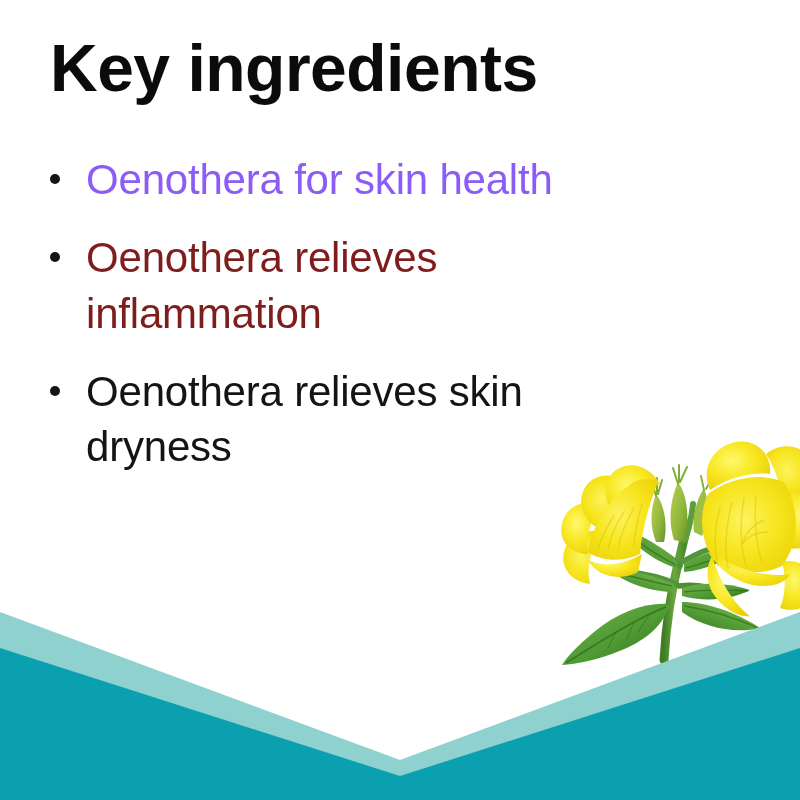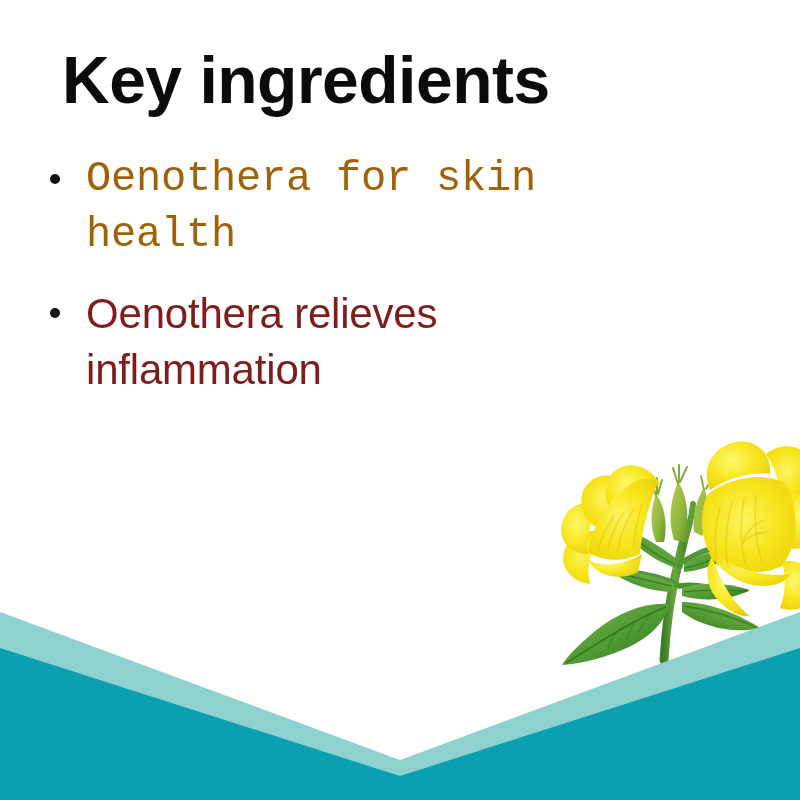--- a/index.html
+++ b/index.html
@@ -22,21 +22,21 @@
   #title {
     position: absolute;
     left: 50px;
     top: 34px;
     width: 700px;
     font-size: 66px;
     font-weight: 700;
     line-height: 1.05;
     letter-spacing: -0.5px;
     color: #0b0b0b;
-    margin: 12px;
+    margin: 0;
   }
 
   
   #bullets {
     position: absolute;
     left: 44px;
     top: 152px;
     width: 560px;
     list-style: none;
     margin: 0;
@@ -84,30 +84,34 @@
 </style>
 </head>
 <body>
 
 <div id="slide" style="background: rgb(255, 255, 255);">
 
   <h1 id="title" style="color: rgb(11, 11, 11);">Key ingredients</h1>
 
   <ul id="bullets">
 
-    <li class="bullet-item" style="color: #a16207; font-family: Liberation Mono, monospace;">
+    <li class="bullet-item" style="color: #8b5cf6;">
       <span class="bullet-dot" style="background: rgb(20, 20, 20);"></span>
       <span class="bullet-text">Oenothera for skin health</span>
     </li>
 
     <li class="bullet-item" style="color: #7f1d1d;">
       <span class="bullet-dot" style="background: rgb(20, 20, 20);"></span>
       <span class="bullet-text">Oenothera relieves inflammation</span>
     </li>
 
+    <li class="bullet-item" style="color: rgb(20, 20, 20);">
+      <span class="bullet-dot" style="background: rgb(20, 20, 20);"></span>
+      <span class="bullet-text">Oenothera relieves skin dryness</span>
+    </li>
 
   </ul>
 
   <div id="flower">
     <svg viewBox="0 0 258 250" xmlns="http://www.w3.org/2000/svg">
       <defs>
         <radialGradient id="petalGrad" cx="45%" cy="45%" r="65%">
           <stop offset="0%" stop-color="#fdf35f"></stop>
           <stop offset="55%" stop-color="#f7e51e"></stop>
           <stop offset="100%" stop-color="#ecd40a"></stop>

